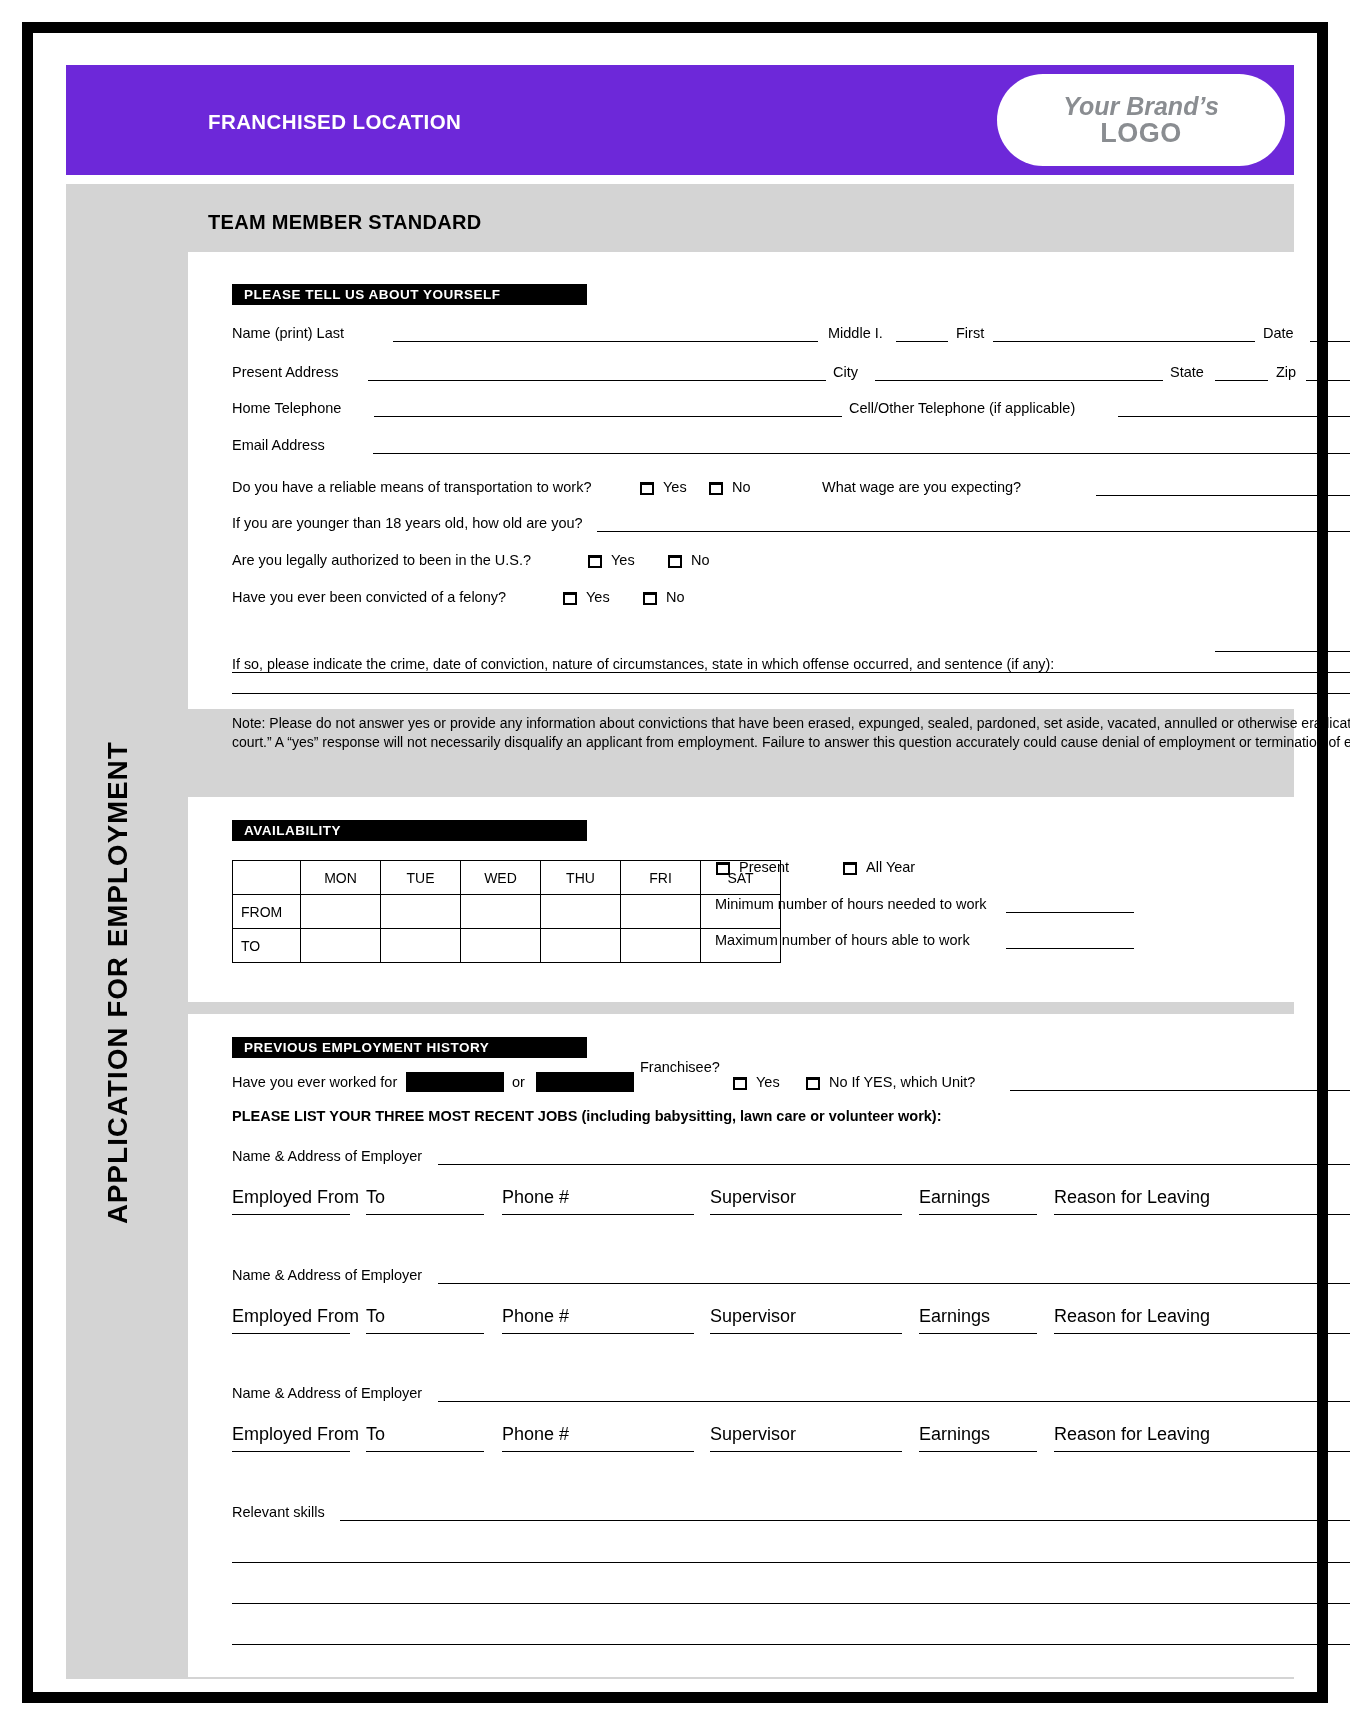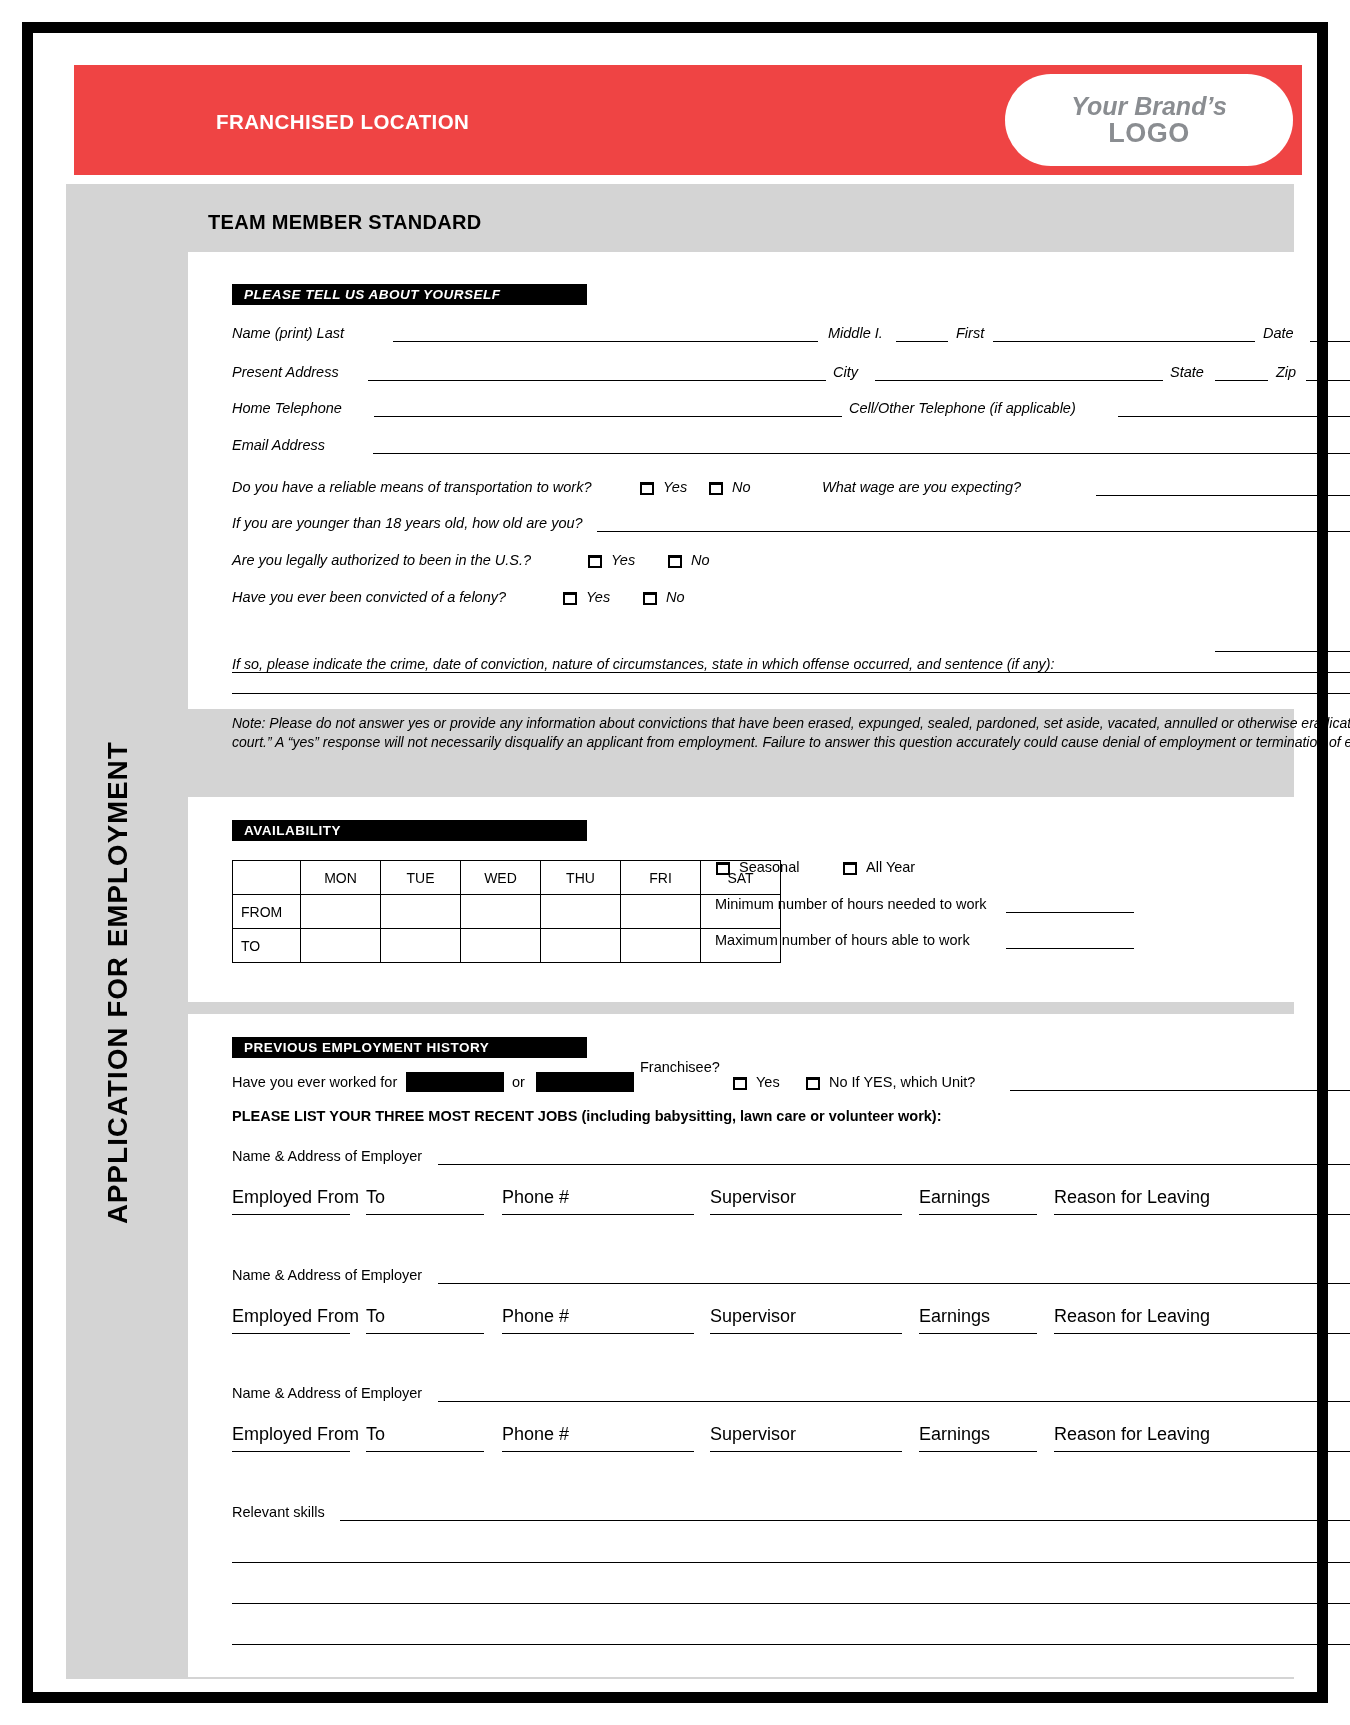--- a/index.html
+++ b/index.html
@@ -29,22 +29,21 @@
     position: absolute;
     left: 0; top: 0; right: 0; bottom: 0;
     background: #fff;
   }
 
   
   .header-bar {
     position: absolute;
     left: 33px; top: 32px;
     width: 1228px; height: 110px;
-    background: #ef4444;
-    margin-left: 8px;
+    background: #6d28d9;
   }
   .header-title {
     position: absolute;
     left: 142px; top: 45px;
     font-size: 20.5px;
     font-weight: bold;
     color: #fff;
     letter-spacing: 0.4px;
   }
   .logo-box {
@@ -101,21 +100,21 @@
     letter-spacing: 0.3px;
   }
 
   
   .panel {
     position: absolute;
     background: #fff;
     left: 122px;
     width: 1106px;
   }
-  #panel-about { top: 68px; height: 457px; font-style: italic; }
+  #panel-about { top: 68px; height: 457px; }
   #panel-avail { top: 613px; height: 205px; }
   #panel-history { top: 830px; height: 663px; }
 
   
   .sec-tag {
     position: absolute;
     background: #000;
     color: #fff;
     font-size: 13.5px;
     font-weight: bold;
@@ -293,21 +292,21 @@
               <td></td>
               <td></td>
               <td></td>
               <td></td>
               <td></td>
             </tr>
           </tbody>
             </table>
 
           <div class="cb" style="left:528px; top:65px;"></div>
-          <div class="txt" style="left:551px; top:62px;">Seasonal</div>
+          <div class="txt" style="left:551px; top:62px;">Present</div>
           <div class="cb" style="left:655px; top:65px;"></div>
           <div class="txt" style="left:678px; top:62px;">All Year</div>
 
           <div class="txt" style="left:527px; top:99px;">Minimum number of hours needed to work</div>
           <div class="line" style="left:818px; top:115px; width:128px;"></div>
 
           <div class="txt" style="left:527px; top:135px;">Maximum number of hours able to work</div>
           <div class="line" style="left:818px; top:151px; width:128px;"></div>
         </div>
 

